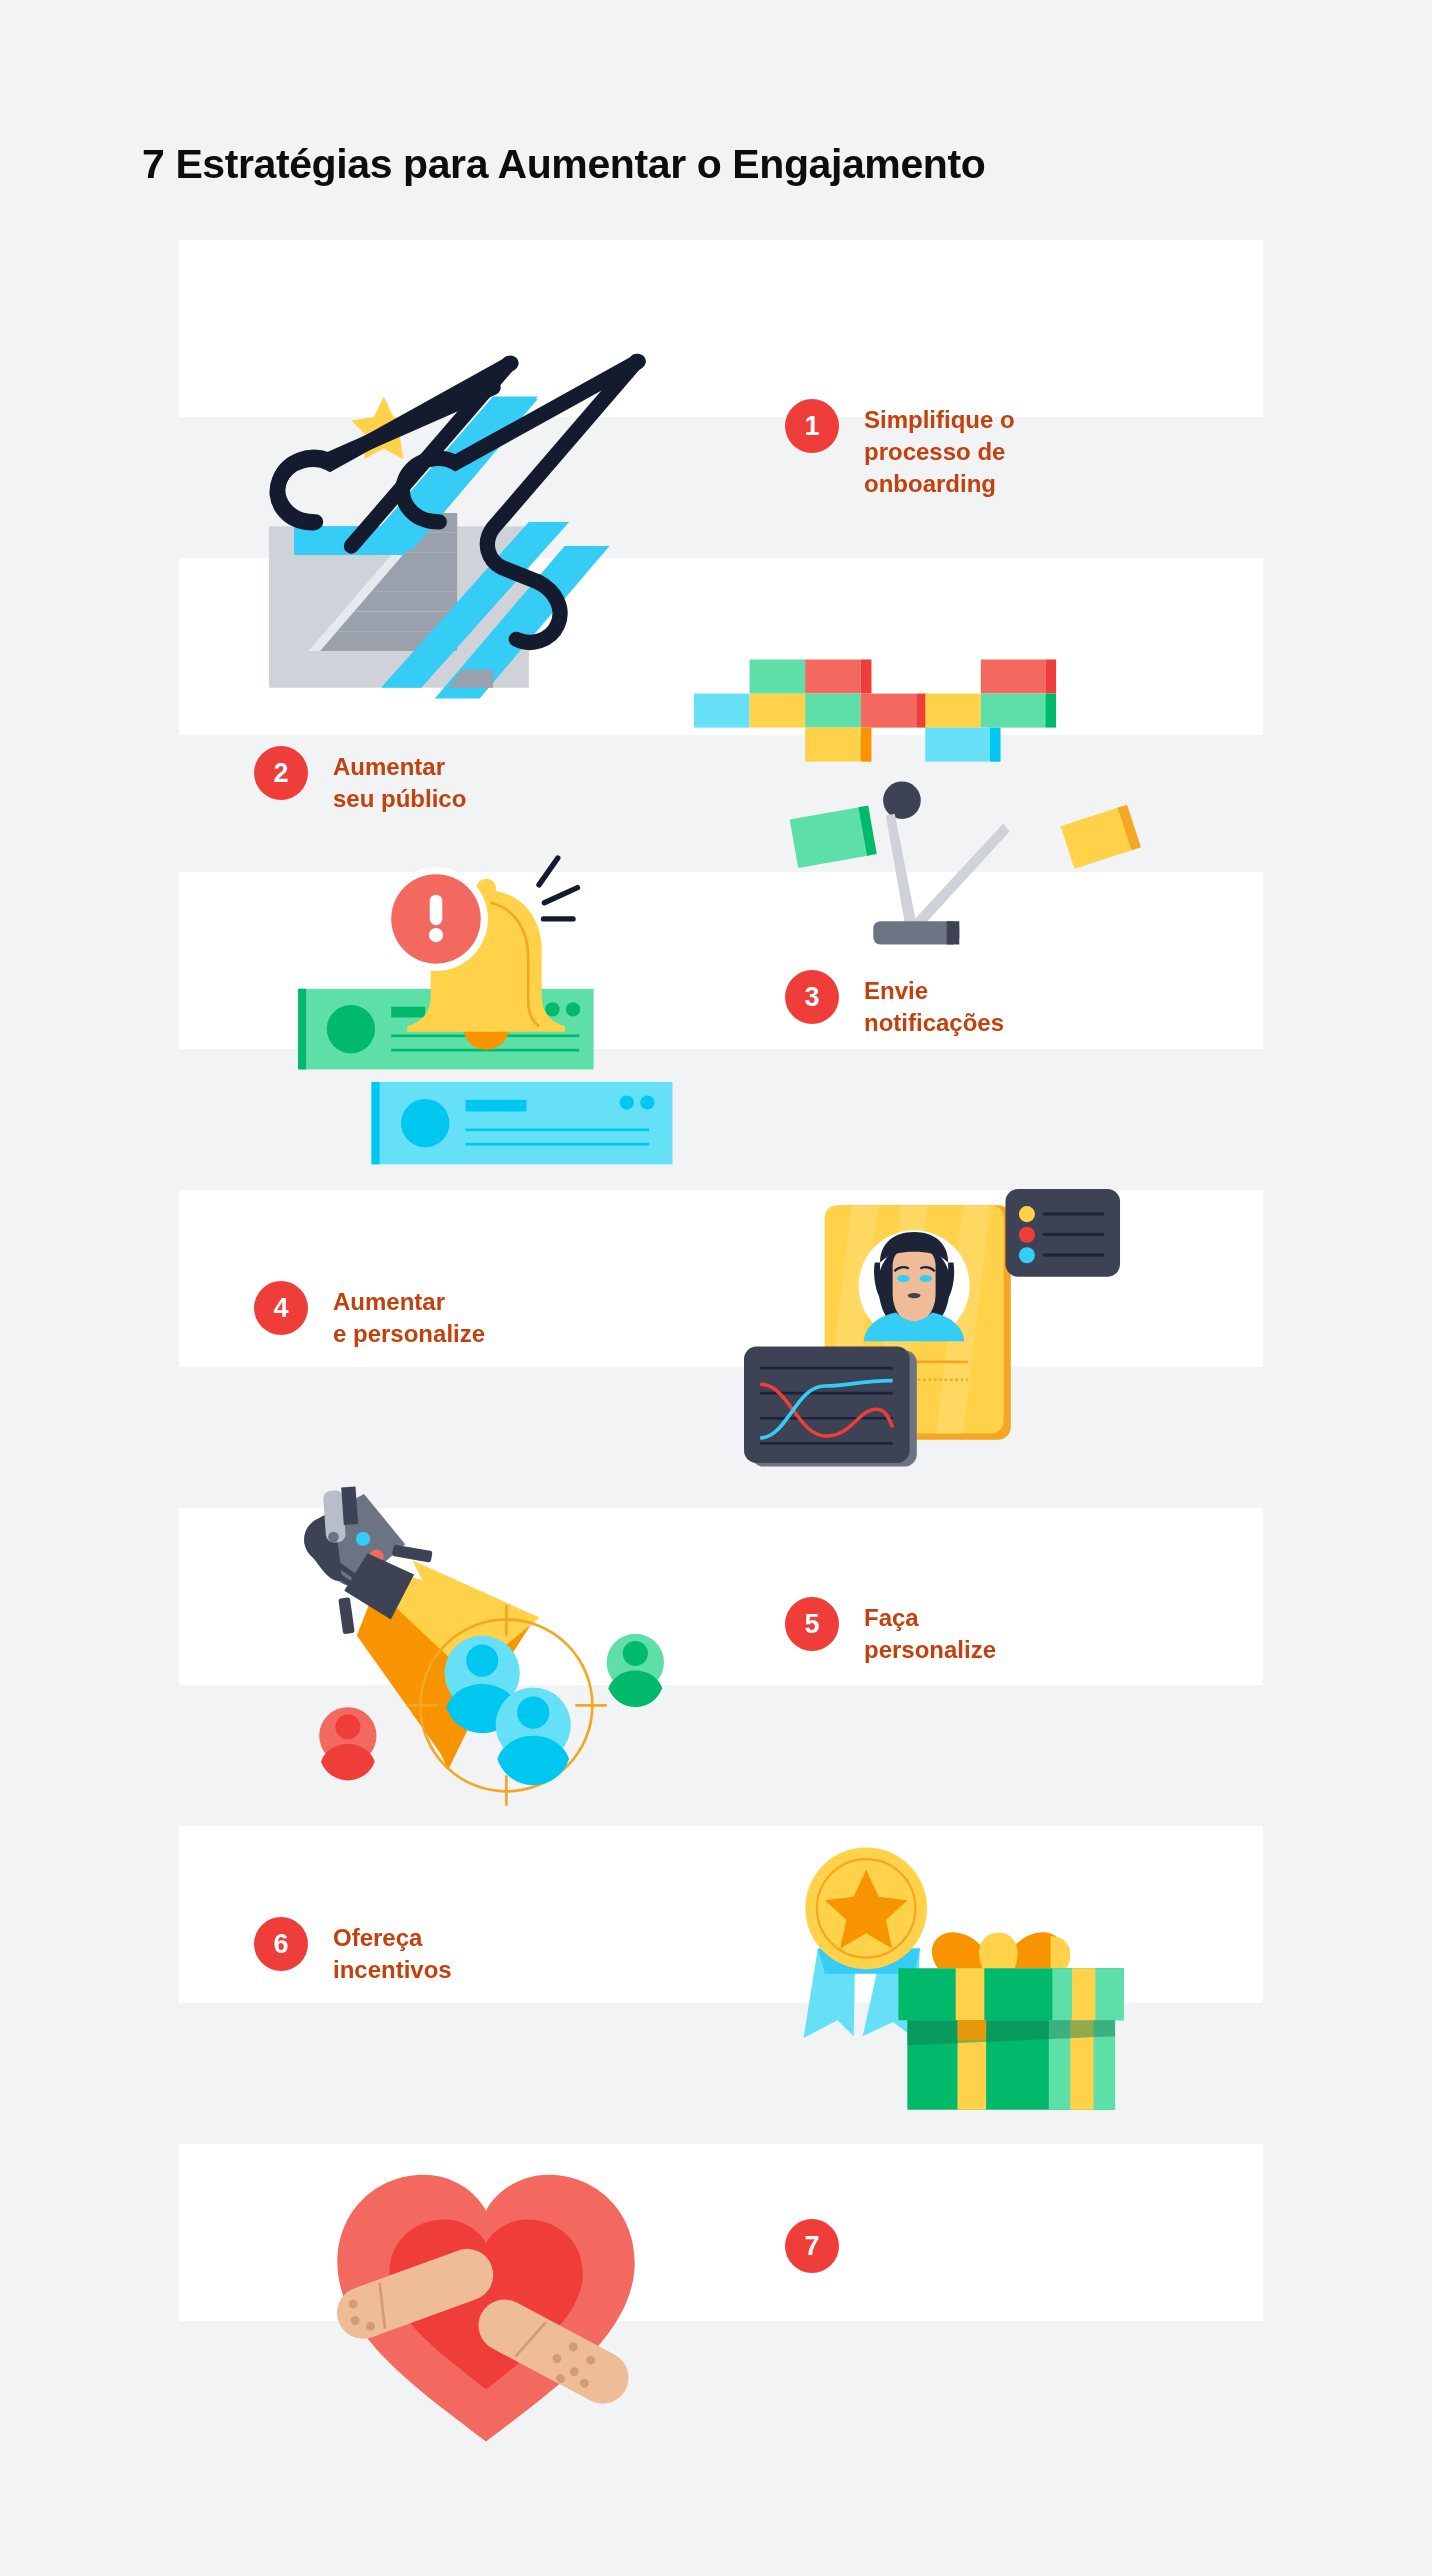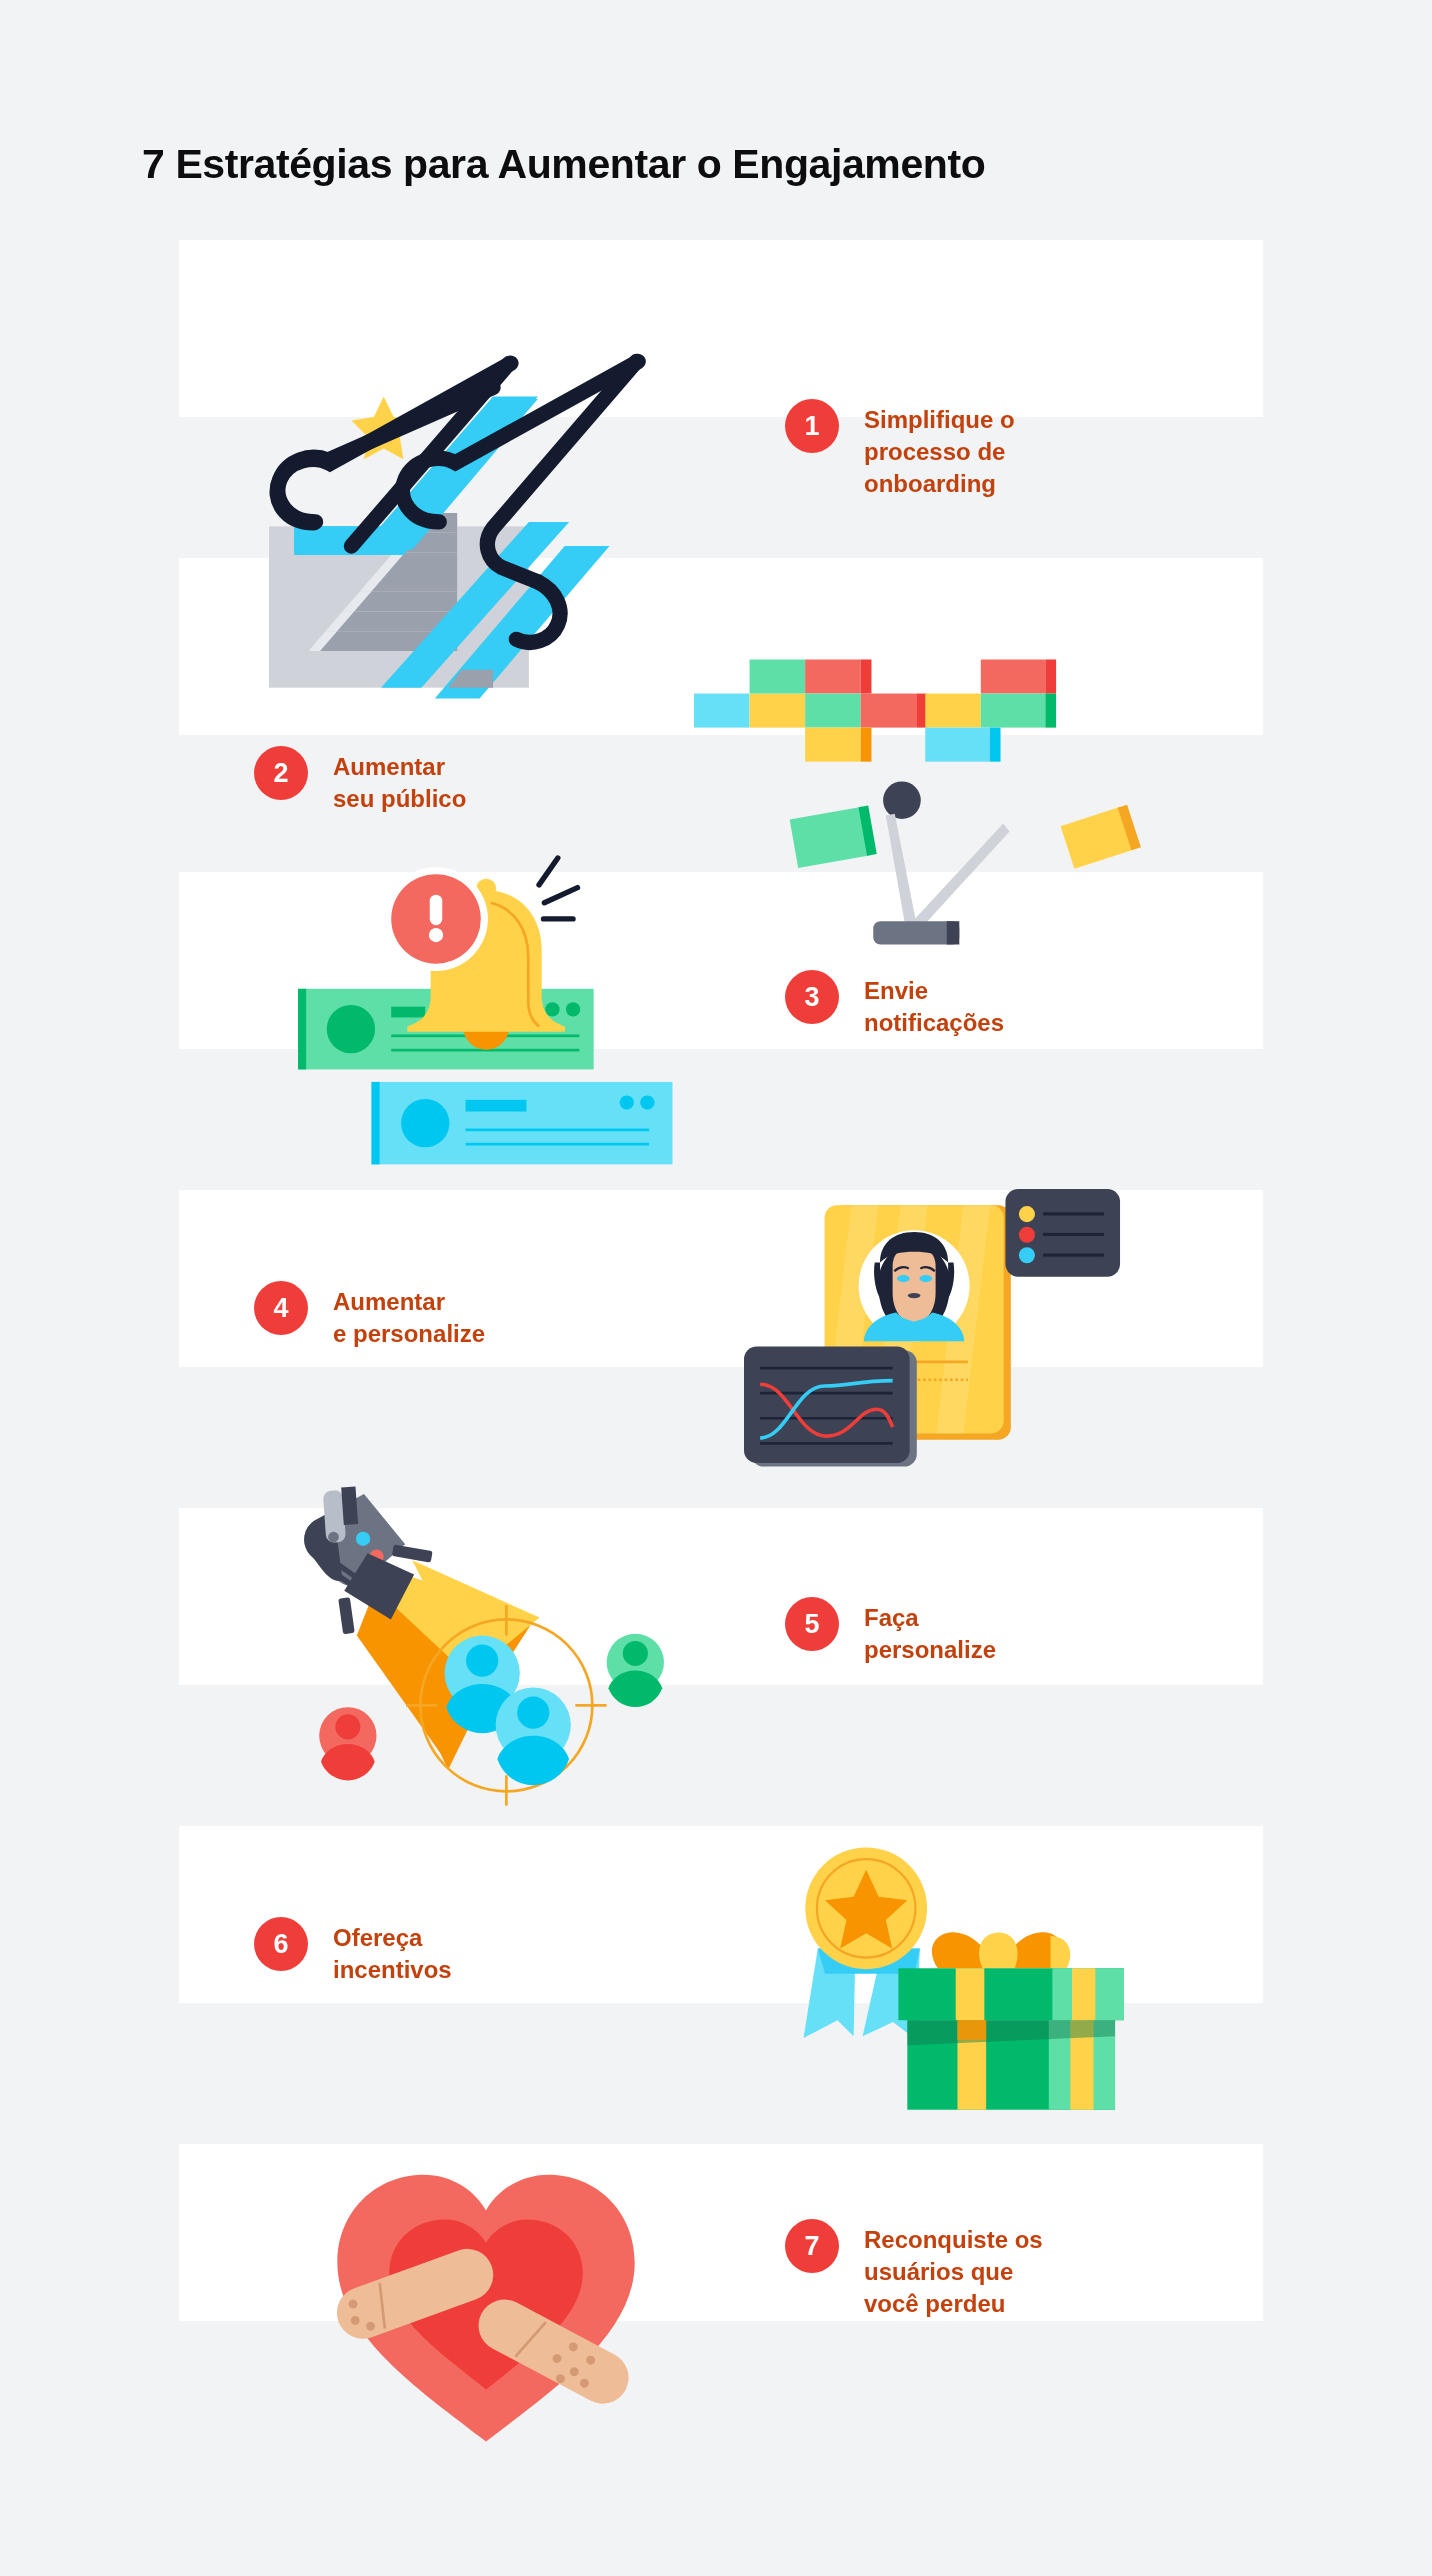--- a/index.html
+++ b/index.html
@@ -535,20 +535,17 @@
             <circle cx="302" cy="230" r="5"></circle>
             <circle cx="292" cy="244" r="5"></circle>
             <circle cx="318" cy="236" r="5"></circle>
           </g>
         </g>
       </svg>
     </div>
 
     <div class="label-group">
       <div class="badge">7</div>
-      <div class="label-text">Reconquiste os
-usuários que
-você perdeu</div>
     </div>
   </div>
 
 </div>
 
 
 </body></html>

